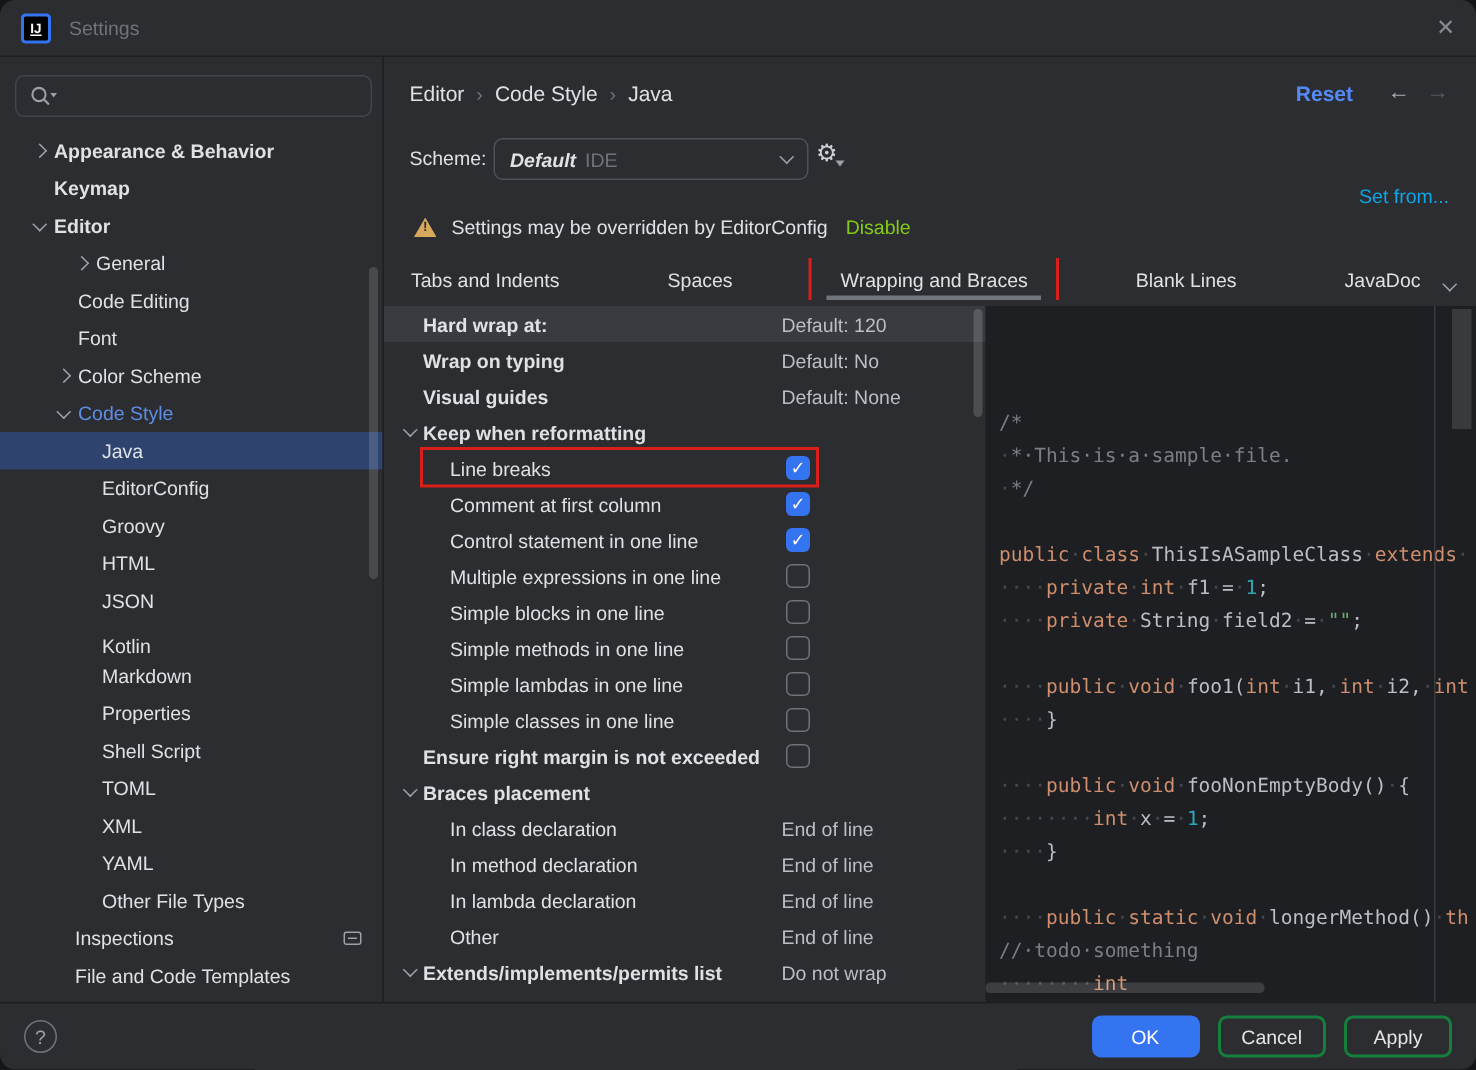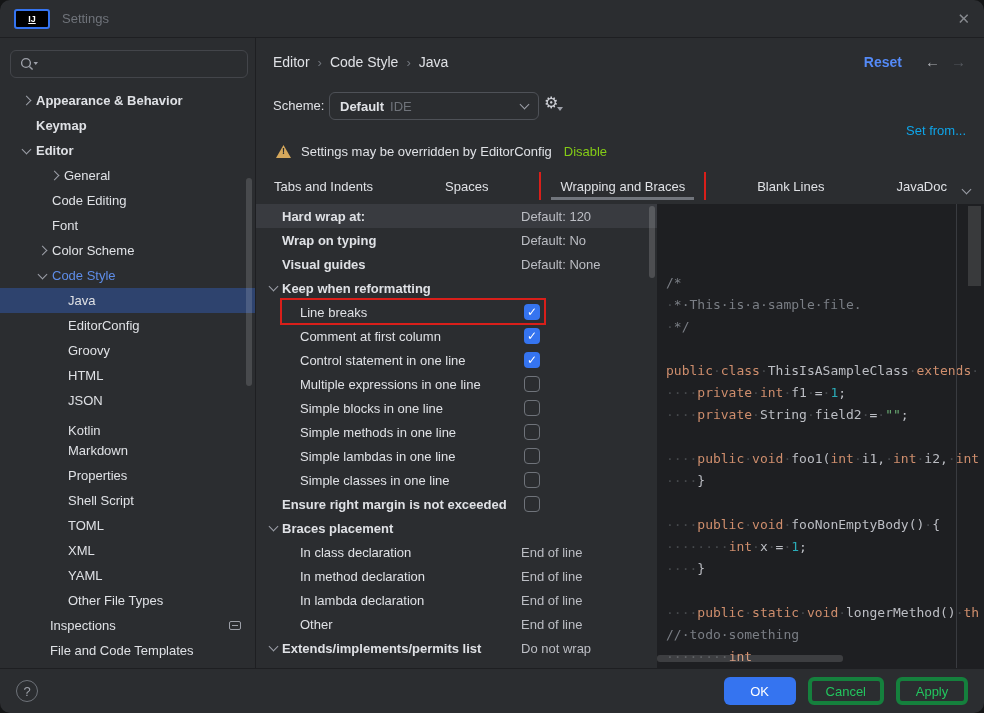--- a/index.html
+++ b/index.html
@@ -6,21 +6,21 @@
   *{box-sizing:border-box;}
   .dialog{
     position:relative;width:984px;height:713px;background:#2B2D30;
     border-radius:10px;overflow:hidden;
     font-family:"Liberation Sans","DejaVu Sans",sans-serif;
     font-size:13px;color:#DFE1E5;
   }
   
   .titlebar{position:absolute;top:0;left:0;right:0;height:38px;display:flex;align-items:center;
     padding:0 14px;border-bottom:1px solid #1E1F22;}
-  .app-logo{width:36px;height:20px;background:#000;border:2px solid #3574F0;border-radius:3px;
+  .app-logo{width:20px;height:20px;background:#000;border:2px solid #3574F0;border-radius:3px;
     display:flex;align-items:center;justify-content:center;font-size:9px;font-weight:bold;color:#fff;
     text-decoration:underline;letter-spacing:0;}
   .win-title{margin-left:12px;color:#6F737A;font-size:13px;}
   .close-x{margin-left:auto;color:#878A8F;font-size:15px;cursor:default;line-height:1;}
   
   .main{position:absolute;top:38px;bottom:45px;left:0;right:0;display:flex;}
   .sidebar{position:relative;width:256px;border-right:1px solid #1E1F22;flex:none;overflow:hidden;}
   .content{position:relative;flex:1;overflow:hidden;}
   
   .searchbox{position:absolute;top:12px;left:10px;width:238px;height:28px;border:1px solid #43454A;
@@ -42,21 +42,21 @@
   
   .breadcrumb{position:absolute;left:17px;top:16px;font-size:14px;display:flex;gap:8px;align-items:center;}
   .crumb-sep{color:#6F737A;font-size:13px;}
   .reset-link{position:absolute;right:82px;top:16px;color:#548AF7;font-size:14px;font-weight:bold;cursor:default;}
   .nav-arrow{position:absolute;top:15px;font-size:15px;}
   .nav-back{right:44px;color:#ACAEB3;}
   .nav-fwd{right:18px;color:#55585E;}
   .scheme-label{position:absolute;left:17px;top:60px;}
   .scheme-select{position:absolute;left:73px;top:54px;width:210px;height:28px;border:1px solid #4E5157;
     border-radius:6px;display:flex;align-items:center;padding:0 10px;cursor:default;}
-  .scheme-value{font-weight:bold;}
+  .scheme-value{font-weight:bold;font-style:italic;}
   .scheme-suffix{color:#6F737A;margin-left:6px;}
   .scheme-select .chev{margin-left:auto;border-color:#9DA0A8;}
   .gear{position:absolute;left:288px;top:57px;color:#CED0D6;font-size:16px;line-height:1;}
   .gear::after{content:"";position:absolute;right:-5px;bottom:0;border-left:3.5px solid transparent;
     border-right:3.5px solid transparent;border-top:4px solid #9DA0A8;}
   .setfrom-link{position:absolute;right:18px;top:85px;color:#0ea5e9;cursor:default;}
   .warn-row{position:absolute;left:20px;top:106px;display:flex;align-items:center;gap:10px;}
   .warn-tri{position:relative;width:15px;height:13px;background:#D5A85C;
     clip-path:polygon(50% 0,100% 100%,0 100%);}
   .warn-tri span{position:absolute;left:0;right:0;top:2px;text-align:center;color:#2B2D30;
@@ -100,21 +100,21 @@
   .tok-ws{color:#46494D;}
   
   .footer{position:absolute;left:0;right:0;bottom:0;height:45px;border-top:1px solid #1E1F22;
     display:flex;align-items:center;padding:0 16px;}
   .help-circle{width:22px;height:22px;border:1px solid #6F737A;border-radius:50%;color:#9DA0A8;
     display:flex;align-items:center;justify-content:center;font-size:13px;}
   .btns{margin-left:auto;display:flex;gap:12px;}
   .btn{min-width:72px;height:28px;border-radius:6px;display:flex;align-items:center;justify-content:center;
     padding:0 14px;cursor:default;}
   .btn-primary{background:#3574F0;color:#fff;}
-  .btn-secondary{border:4px solid #15803d;color:#22c55e;}
+  .btn-secondary{border:2px solid #15803d;color:#e5e5e5;}
   .search-svg{display:block;}
 </style>
 </head>
 <body>
 
 <div class="dialog">
 
   <div class="titlebar">
     <div class="app-logo">IJ</div>
     <div class="win-title">Settings</div>

